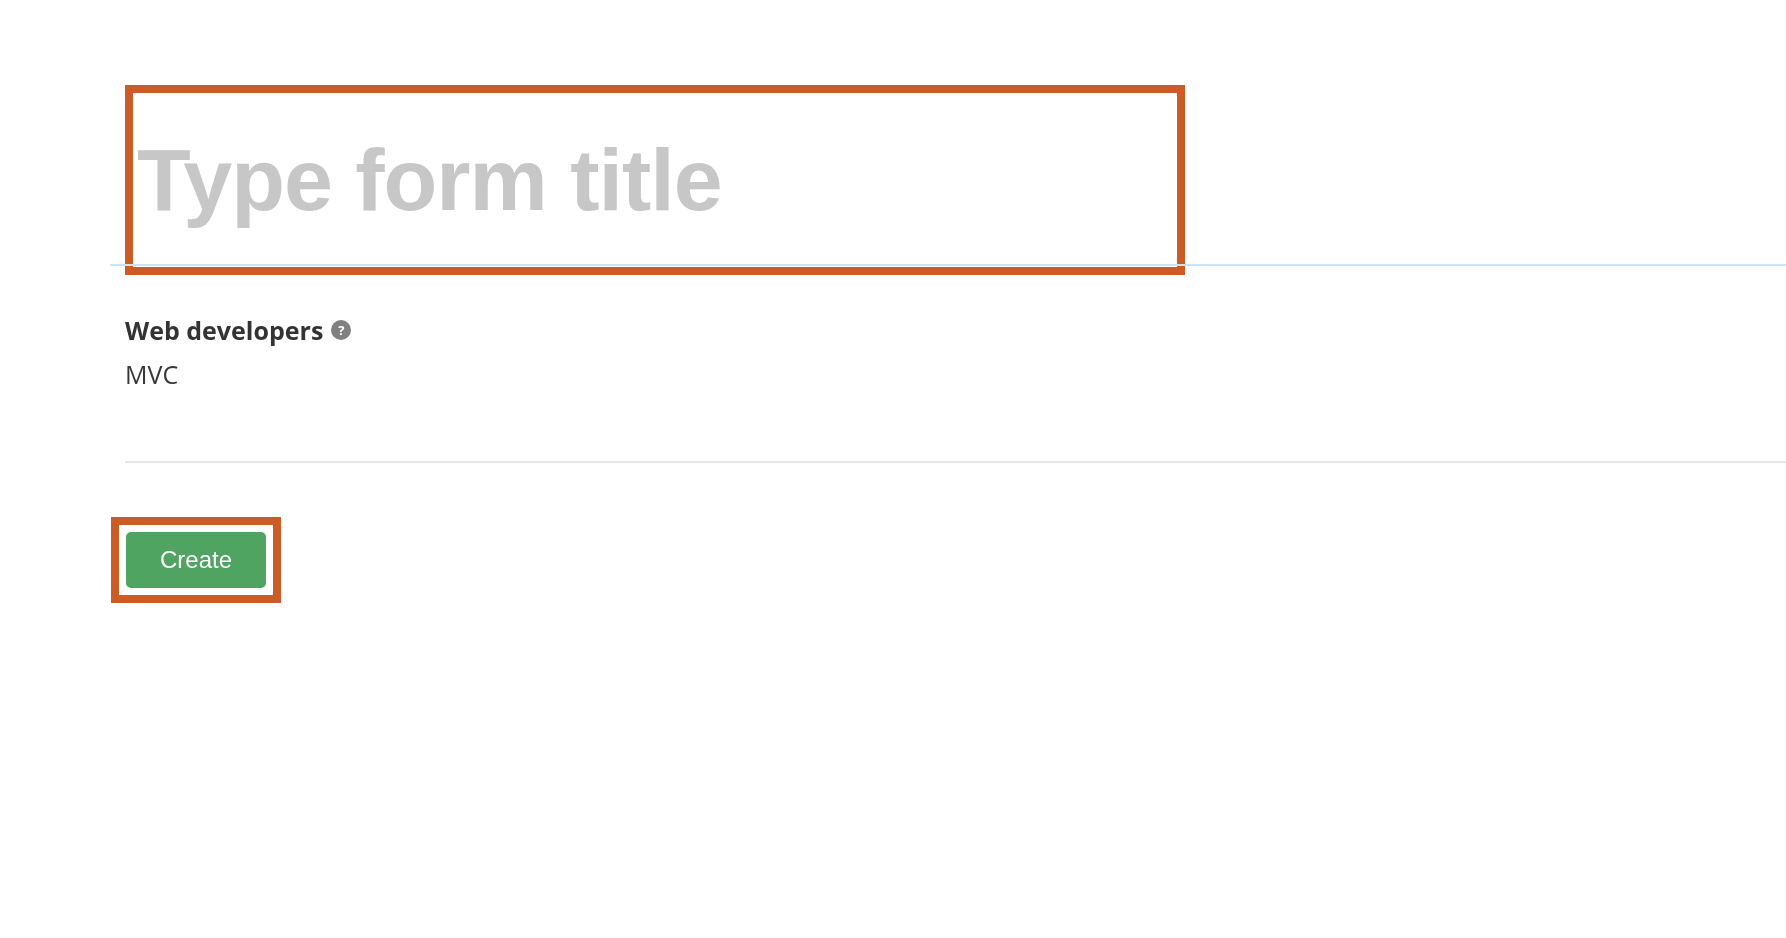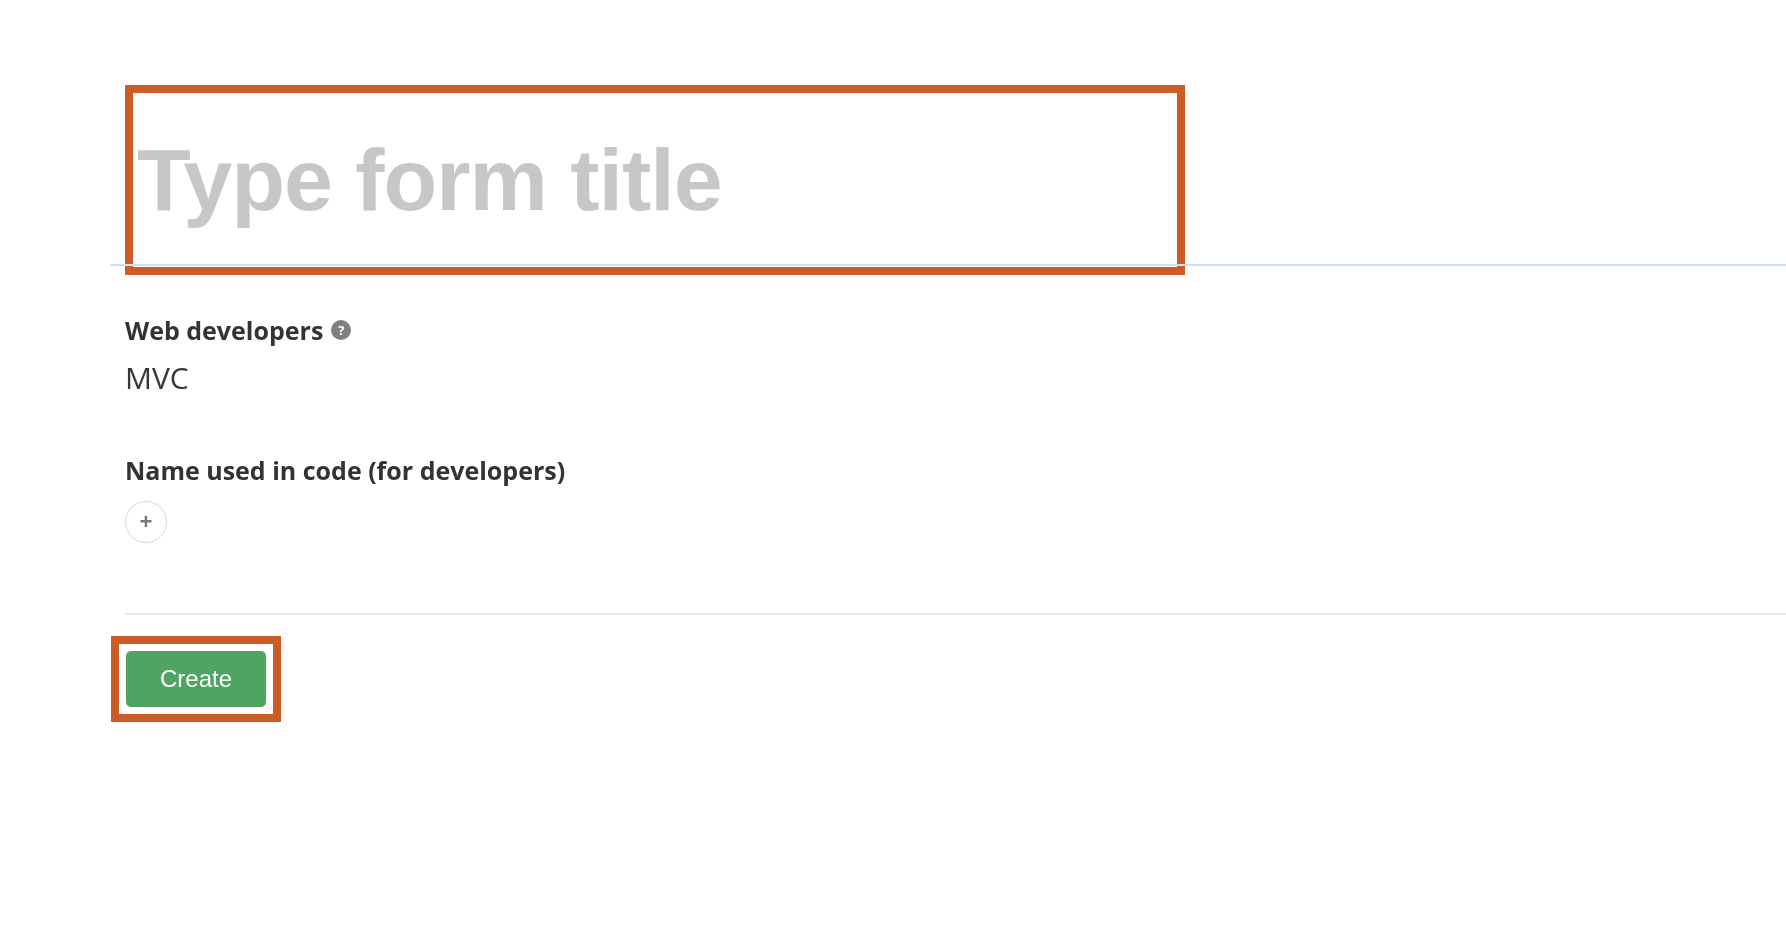--- a/index.html
+++ b/index.html
@@ -64,21 +64,21 @@
       height: 20px;
       background: #808080;
       color: #fff;
       border-radius: 50%;
       align-items: center;
       justify-content: center;
       font-size: 13px;
       font-weight: bold;
     }
     .field-value {
-      font-size: 30px;
+      font-size: 25px;
       font-weight: 400;
       color: #383838;
       margin-top: 10px;
     }
     .field-group-second {
       margin-top: 55px;
     }
     .plus-button {
       width: 42px;
       height: 42px;
@@ -96,21 +96,21 @@
     }
     .divider {
       margin-top: 70px;
       height: 2px;
       background: #e6e6e6;
       width: calc(100% + 400px);
     }
     .create-highlight-box {
       border: 8px solid #cc5c26;
       display: inline-block;
-      margin-top: 21px;
+      margin-top: 54px;
       margin-left: -14px;
       padding: 7px;
     }
     .create-button {
       background: #4fa461;
       color: #ffffff;
       font-size: 24px;
       font-weight: 400;
       border: none;
       border-radius: 5px;
@@ -130,28 +130,20 @@
   <div class="underline-blue"></div>
 
   <div class="field-group">
     <div class="field-label">
       <span>Web developers</span>
       <span class="help-icon">?</span>
     </div>
     <div class="field-value">MVC</div>
   </div>
 
-  <div class="field-group field-group-second">
-    <div class="field-label">
-      <span>Name used in code (for developers)</span>
-    </div>
-    <button class="plus-button">
-      <span>+</span>
-    </button>
-  </div>
 
   <div class="divider"></div>
 
   <div class="create-highlight-box">
     <button class="create-button">Create</button>
   </div>
 
 </div>
 
 </body></html>

